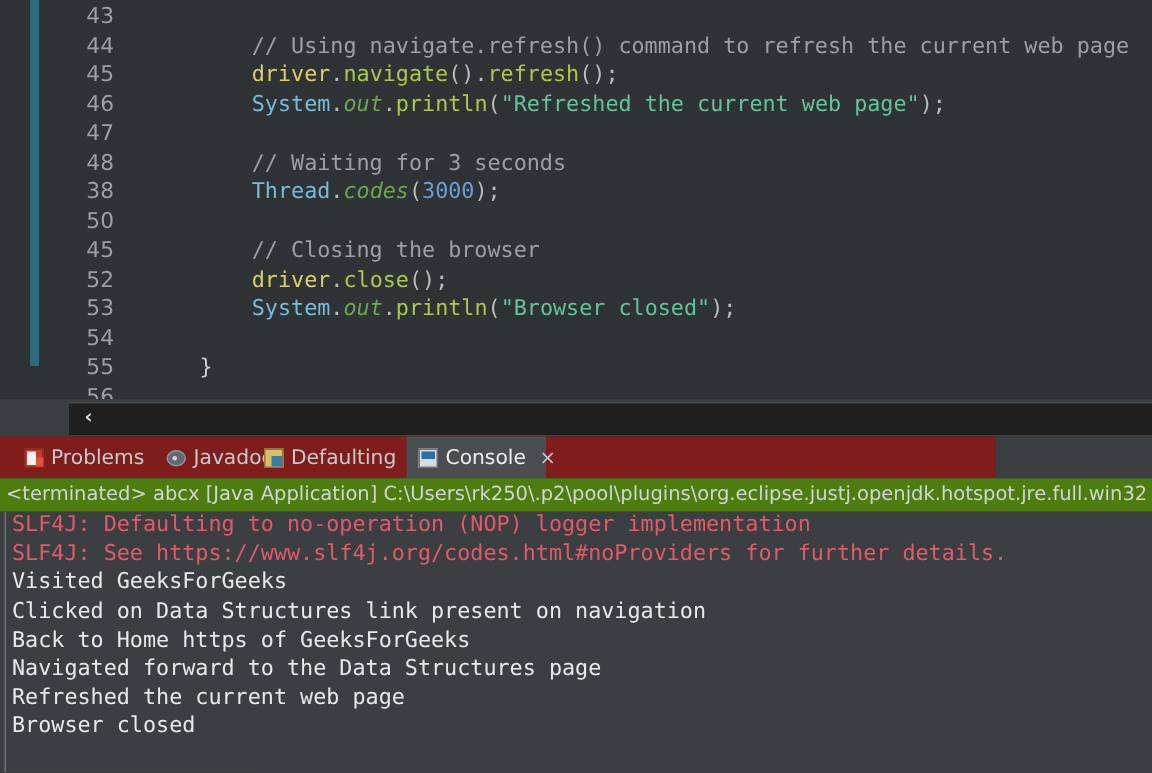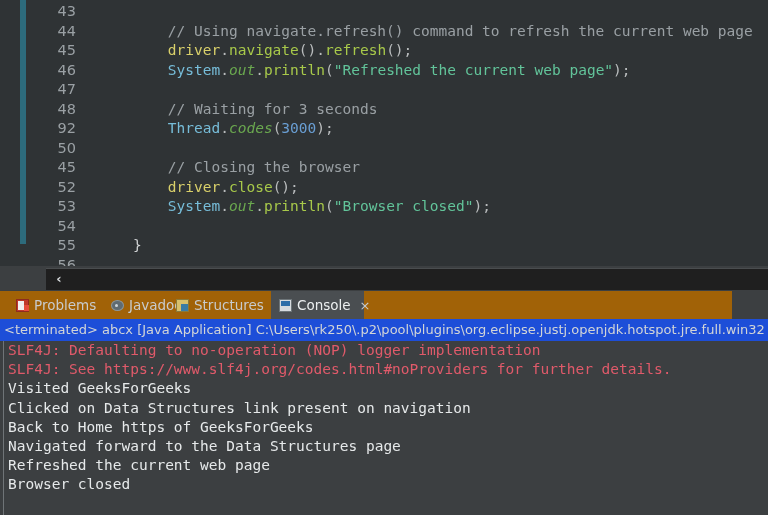--- a/index.html
+++ b/index.html
@@ -134,22 +134,22 @@
   .bottom {
     position: absolute;
     left: 0; top: 291px;
     width: 768px; height: 224px;
     background: #3c3f41;
   }
 
   .tabbar {
     position: absolute;
     left: 0; top: 0;
-    width: 732px; height: 28px;
-    background: #a16207;
+    width: 664px; height: 28px;
+    background: #7f1d1d;
     border-bottom: 1px solid #15803d;
   }
   .tab {
     position: absolute;
     top: 0;
     height: 28px;
     display: flex;
     align-items: center;
     gap: 5px;
     padding: 0 8px;
@@ -235,21 +235,21 @@
     position: absolute;
     left: 1px; top: 1px;
     width: 9px; height: 5px;
     background: #2e6ea8;
   }
 
   .launchline {
     position: absolute;
     left: 0; top: 28px;
     width: 768px; height: 22px;
-    background: #1d4ed8;
+    background: #4d7c0f;
     border-bottom: 1px solid #55595b;
     overflow: hidden;
   }
   .launchline-text {
     position: absolute;
     left: 4px; top: 0;
     height: 21px;
     line-height: 21px;
     white-space: nowrap;
     color: #d2d5d7;
@@ -296,21 +296,21 @@
     <div class="editor-marker-a">a</div>
     <div class="gutter"></div>
     <div class="change-bar"></div>
     <div class="code-lines" id="code-lines">
         <div class="cline"><span class="lnum">43</span><span class="ctext"></span></div>
         <div class="cline"><span class="lnum">44</span><span class="ctext"><span class="tok-plain">        </span><span class="tok-comment">// Using navigate.refresh() command to refresh the current web page</span></span></div>
         <div class="cline"><span class="lnum">45</span><span class="ctext"><span class="tok-plain">        </span><span class="tok-var">driver</span><span class="tok-punct">.</span><span class="tok-method">navigate</span><span class="tok-punct">().</span><span class="tok-method">refresh</span><span class="tok-punct">();</span></span></div>
         <div class="cline"><span class="lnum">46</span><span class="ctext"><span class="tok-plain">        </span><span class="tok-class">System</span><span class="tok-punct">.</span><span class="tok-field">out</span><span class="tok-punct">.</span><span class="tok-method">println</span><span class="tok-punct">(</span><span class="tok-string">"Refreshed the current web page"</span><span class="tok-punct">);</span></span></div>
         <div class="cline"><span class="lnum">47</span><span class="ctext"></span></div>
         <div class="cline"><span class="lnum">48</span><span class="ctext"><span class="tok-plain">        </span><span class="tok-comment">// Waiting for 3 seconds</span></span></div>
-        <div class="cline"><span class="lnum">92</span><span class="ctext"><span class="tok-plain">        </span><span class="tok-class">Thread</span><span class="tok-punct">.</span><span class="tok-field">codes</span><span class="tok-punct">(</span><span class="tok-num">3000</span><span class="tok-punct">);</span></span></div>
+        <div class="cline"><span class="lnum">38</span><span class="ctext"><span class="tok-plain">        </span><span class="tok-class">Thread</span><span class="tok-punct">.</span><span class="tok-field">codes</span><span class="tok-punct">(</span><span class="tok-num">3000</span><span class="tok-punct">);</span></span></div>
         <div class="cline"><span class="lnum">50</span><span class="ctext"></span></div>
         <div class="cline"><span class="lnum">45</span><span class="ctext"><span class="tok-plain">        </span><span class="tok-comment">// Closing the browser</span></span></div>
         <div class="cline"><span class="lnum">52</span><span class="ctext"><span class="tok-plain">        </span><span class="tok-var">driver</span><span class="tok-punct">.</span><span class="tok-method">close</span><span class="tok-punct">();</span></span></div>
         <div class="cline"><span class="lnum">53</span><span class="ctext"><span class="tok-plain">        </span><span class="tok-class">System</span><span class="tok-punct">.</span><span class="tok-field">out</span><span class="tok-punct">.</span><span class="tok-method">println</span><span class="tok-punct">(</span><span class="tok-string">"Browser closed"</span><span class="tok-punct">);</span></span></div>
         <div class="cline"><span class="lnum">54</span><span class="ctext"></span></div>
         <div class="cline"><span class="lnum">55</span><span class="ctext"><span class="tok-plain">    }</span></span></div>
         <div class="cline"><span class="lnum">56</span><span class="ctext"></span></div>
       </div>
   </div>
 
@@ -325,21 +325,21 @@
         <div class="tab" style="left: 8px; width: 95px;">
           <span class="tico ico-problems"></span>
           <span class="tab-label">Problems</span>
         </div>
         <div class="tab" style="left: 103px; width: 85px;">
           <span class="tico ico-javadoc"></span>
           <span class="tab-label">Javadoc</span>
         </div>
         <div class="tab" style="left: 168px; width: 110px;">
           <span class="tico ico-declaration"></span>
-          <span class="tab-label">Structures</span>
+          <span class="tab-label">Defaulting</span>
         </div>
         <div class="tab active" style="left: 271px; width: 93px;">
           <span class="tico ico-console"></span>
           <span class="tab-label">Console</span>
           <span class="tab-close">×</span>
         </div>
       </div>
 
     <div class="launchline">
       <div class="launchline-text">&lt;terminated&gt; abcx [Java Application] C:\Users\rk250\.p2\pool\plugins\org.eclipse.justj.openjdk.hotspot.jre.full.win32</div>

